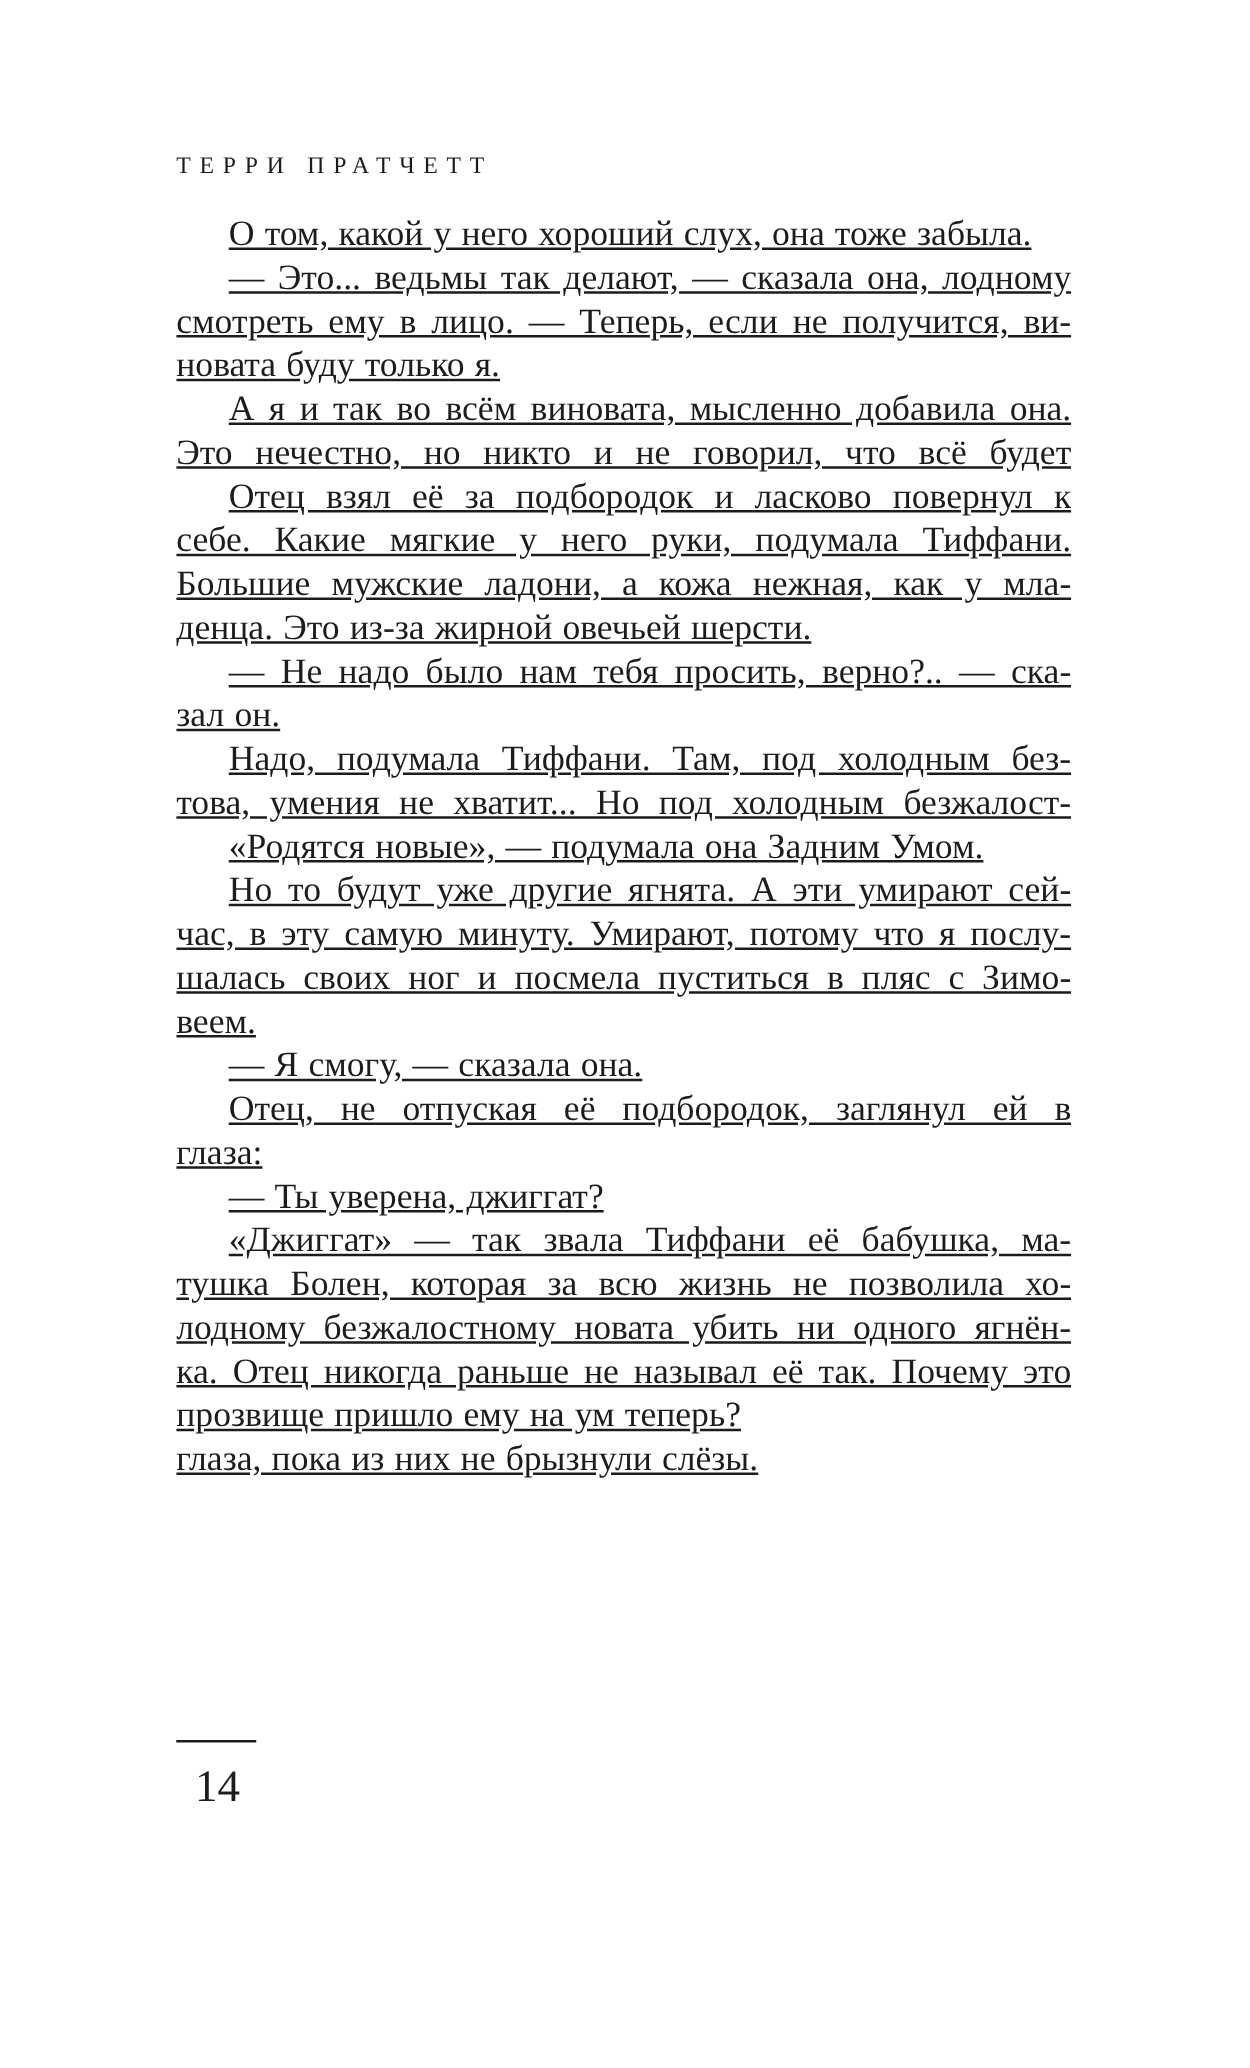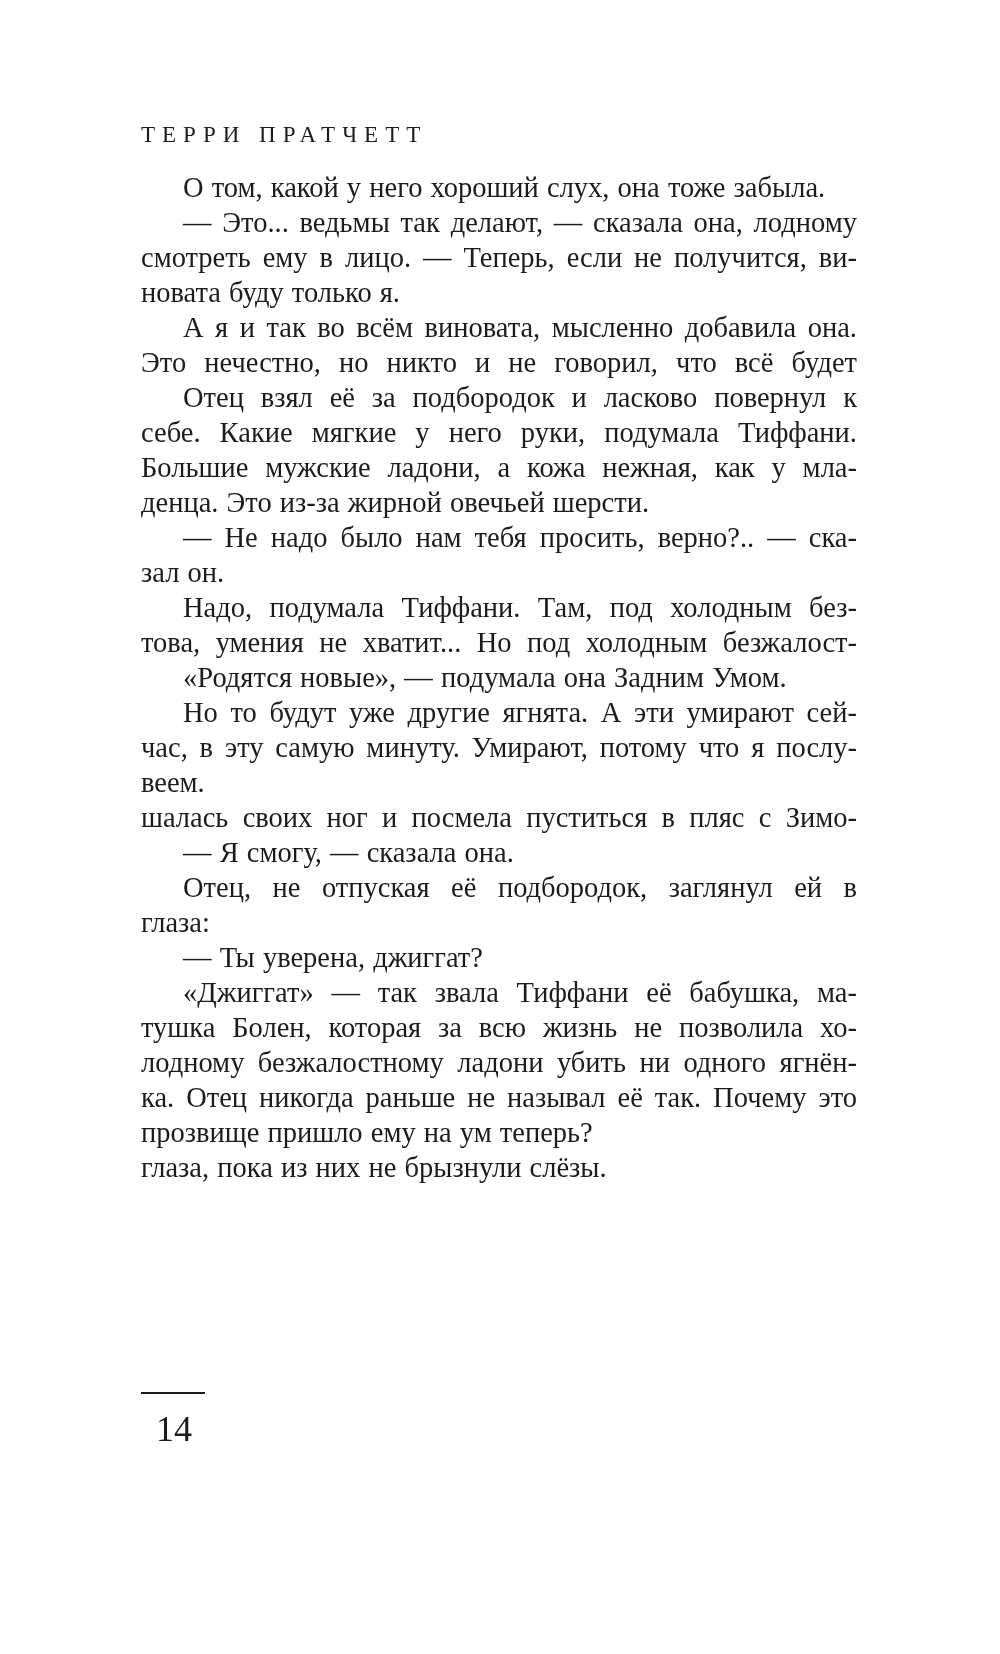--- a/index.html
+++ b/index.html
@@ -11,30 +11,31 @@
     margin: 0 auto;
     background: #ffffff;
     font-family: "Liberation Serif", "DejaVu Serif", serif;
     color: #1c1c1c;
     overflow: hidden;
   }
   .running-header {
     position: absolute;
     top: 122px;
     left: 141px;
-    font-size: 23px;
+    font-size: 19px;
     letter-spacing: 7px;
     font-weight: 400;
     white-space: nowrap;
   }
   .body-text {
     position: absolute;
     top: 170px;
     left: 141px;
     width: 716px;
+    text-decoration: underline;
   }
   .paragraph { margin: 0; padding: 0; }
   .text-line {
     font-size: 28.5px;
     line-height: 35px;
     height: 35px;
     text-align: justify;
     text-align-last: justify;
     word-spacing: 1px;
     white-space: nowrap;
@@ -93,37 +94,37 @@
       <div class="paragraph">
         <div class="text-line first">Надо, подумала Тиффани. Там, под холодным без-</div>
         <div class="text-line">това, умения не хватит... Но под холодным безжалост-</div>
       </div>
       <div class="paragraph">
         <div class="text-line first last">«Родятся новые», — подумала она Задним Умом.</div>
       </div>
       <div class="paragraph">
         <div class="text-line first">Но то будут уже другие ягнята. А эти умирают сей-</div>
         <div class="text-line">час, в эту самую минуту. Умирают, потому что я послу-</div>
+        <div class="text-line">шалась своих ног и посмела пуститься в пляс с Зимо-</div>
         <div class="text-line last">веем.</div>
-        <div class="text-line">шалась своих ног и посмела пуститься в пляс с Зимо-</div>
       </div>
       <div class="paragraph">
         <div class="text-line first last">— Я смогу, — сказала она.</div>
       </div>
       <div class="paragraph">
         <div class="text-line first">Отец, не отпуская её подбородок, заглянул ей в</div>
         <div class="text-line last">глаза:</div>
       </div>
       <div class="paragraph">
         <div class="text-line first last">— Ты уверена, джиггат?</div>
       </div>
       <div class="paragraph">
         <div class="text-line first">«Джиггат» — так звала Тиффани её бабушка, ма-</div>
         <div class="text-line">тушка Болен, которая за всю жизнь не позволила хо-</div>
-        <div class="text-line">лодному безжалостному ладони убить ни одного ягнён-</div>
+        <div class="text-line">лодному безжалостному новата убить ни одного ягнён-</div>
         <div class="text-line">ка. Отец никогда раньше не называл её так. Почему это</div>
         <div class="text-line last">прозвище пришло ему на ум теперь?</div>
       </div>
       <div class="paragraph">
         <div class="text-line last">глаза, пока из них не брызнули слёзы.</div>
       </div>
     </div>
 
   <div class="footer-rule"></div>
 

